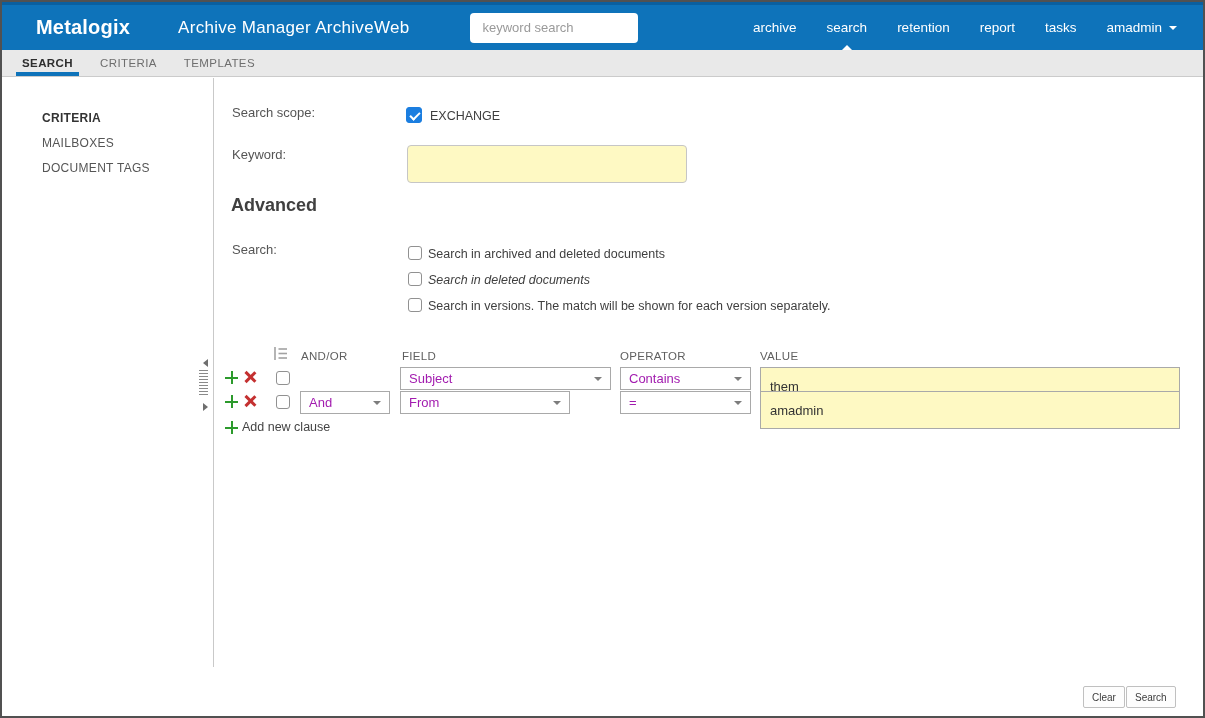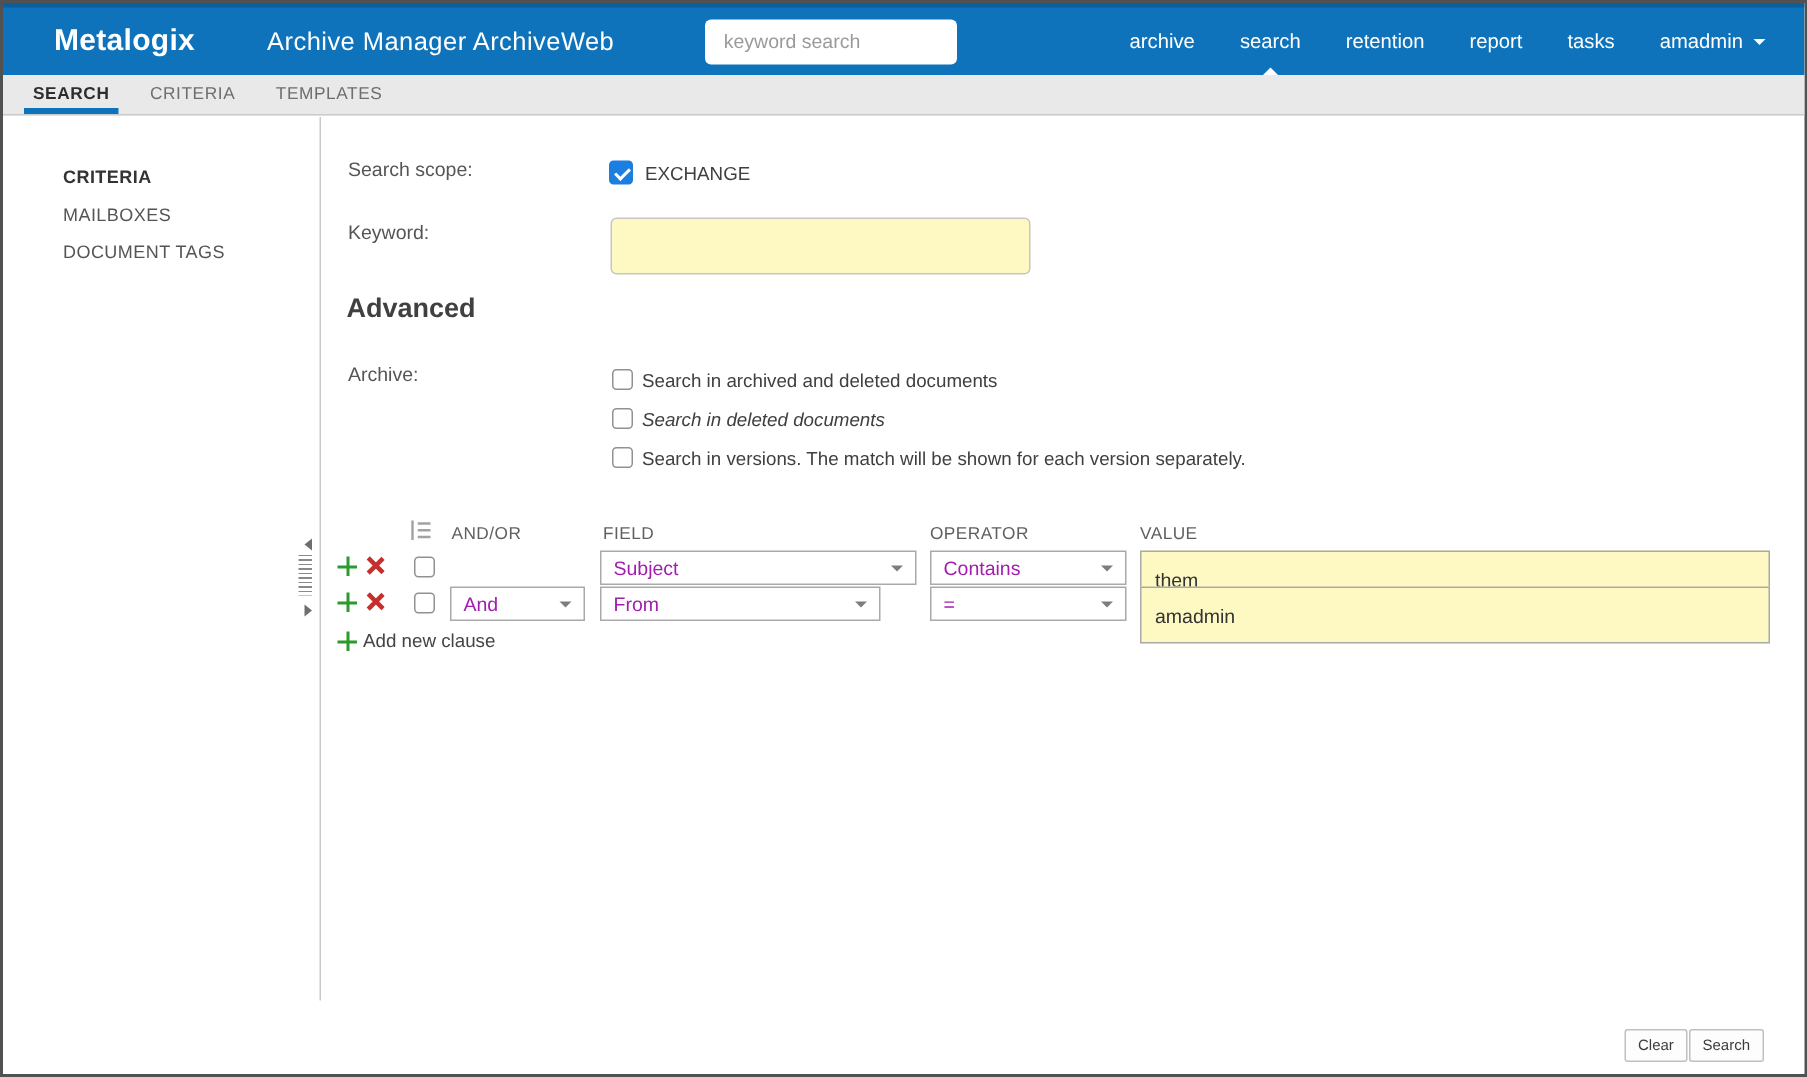--- a/index.html
+++ b/index.html
@@ -163,21 +163,21 @@
 
   <div class="field-label" style="left:230px; top:103px;">Search scope:</div>
   <div class="cb checked" style="left:404px; top:105px;"></div>
   <div class="cb-label" style="left:428px; top:107px;">EXCHANGE</div>
 
   <div class="field-label" style="left:230px; top:145px;">Keyword:</div>
   <input class="text-input keyword-input" type="text" value="" style="">
 
   <div class="advanced">Advanced</div>
 
-  <div class="field-label" style="left:230px; top:240px;">Archive:</div>
+  <div class="field-label" style="left:230px; top:240px;">Search:</div>
   <div class="cb" style="left:406px; top:244px;"></div>
   <div class="cb-label" style="left:426px; top:245px;">Search in archived and deleted documents</div>
   <div class="cb" style="left:406px; top:270px;"></div>
   <div class="cb-label" style="left:426px; top:271px;font-style:italic;">Search in deleted documents</div>
   <div class="cb" style="left:406px; top:296px;"></div>
   <div class="cb-label" style="left:426px; top:297px;">Search in versions. The match will be shown for each version separately.</div>
 
   <svg class="select-all-icon" width="15" height="15" viewBox="0 0 15 15">
     <line x1="2" y1="1" x2="2" y2="14" stroke="#a2a2a2" stroke-width="1.6"></line>
     <line x1="5.5" y1="3" x2="14" y2="3" stroke="#a2a2a2" stroke-width="1.6"></line>
@@ -202,21 +202,21 @@
   </div>
   <input class="text-input clause-value" type="text" style="left: 758px; top: 365px; width: 420px;" value="them">
 
   <div class="icon-btn plus-icon" style="left:223px; top:393px;"></div>
   <div class="icon-btn x-icon" style="left:241px; top:392px;"></div>
   <div class="cb" style="left:274px; top:393px;"></div>
   <div class="select" style="left:298px; top:389px; width:90px;">
     <span>And</span>
     <span class="sel-caret"></span>
   </div>
-  <div class="select" style="left:398px; top:389px; width:187px;">
+  <div class="select" style="left:398px; top:389px; width:170px;">
     <span>From</span>
     <span class="sel-caret"></span>
   </div>
   <div class="select" style="left:618px; top:389px; width:131px;">
     <span>=</span>
     <span class="sel-caret"></span>
   </div>
   <input class="text-input clause-value" type="text" style="left: 758px; top: 389px; width: 420px;" value="amadmin">
 
   <div class="icon-btn plus-icon" style="left:223px; top:419px;"></div>

